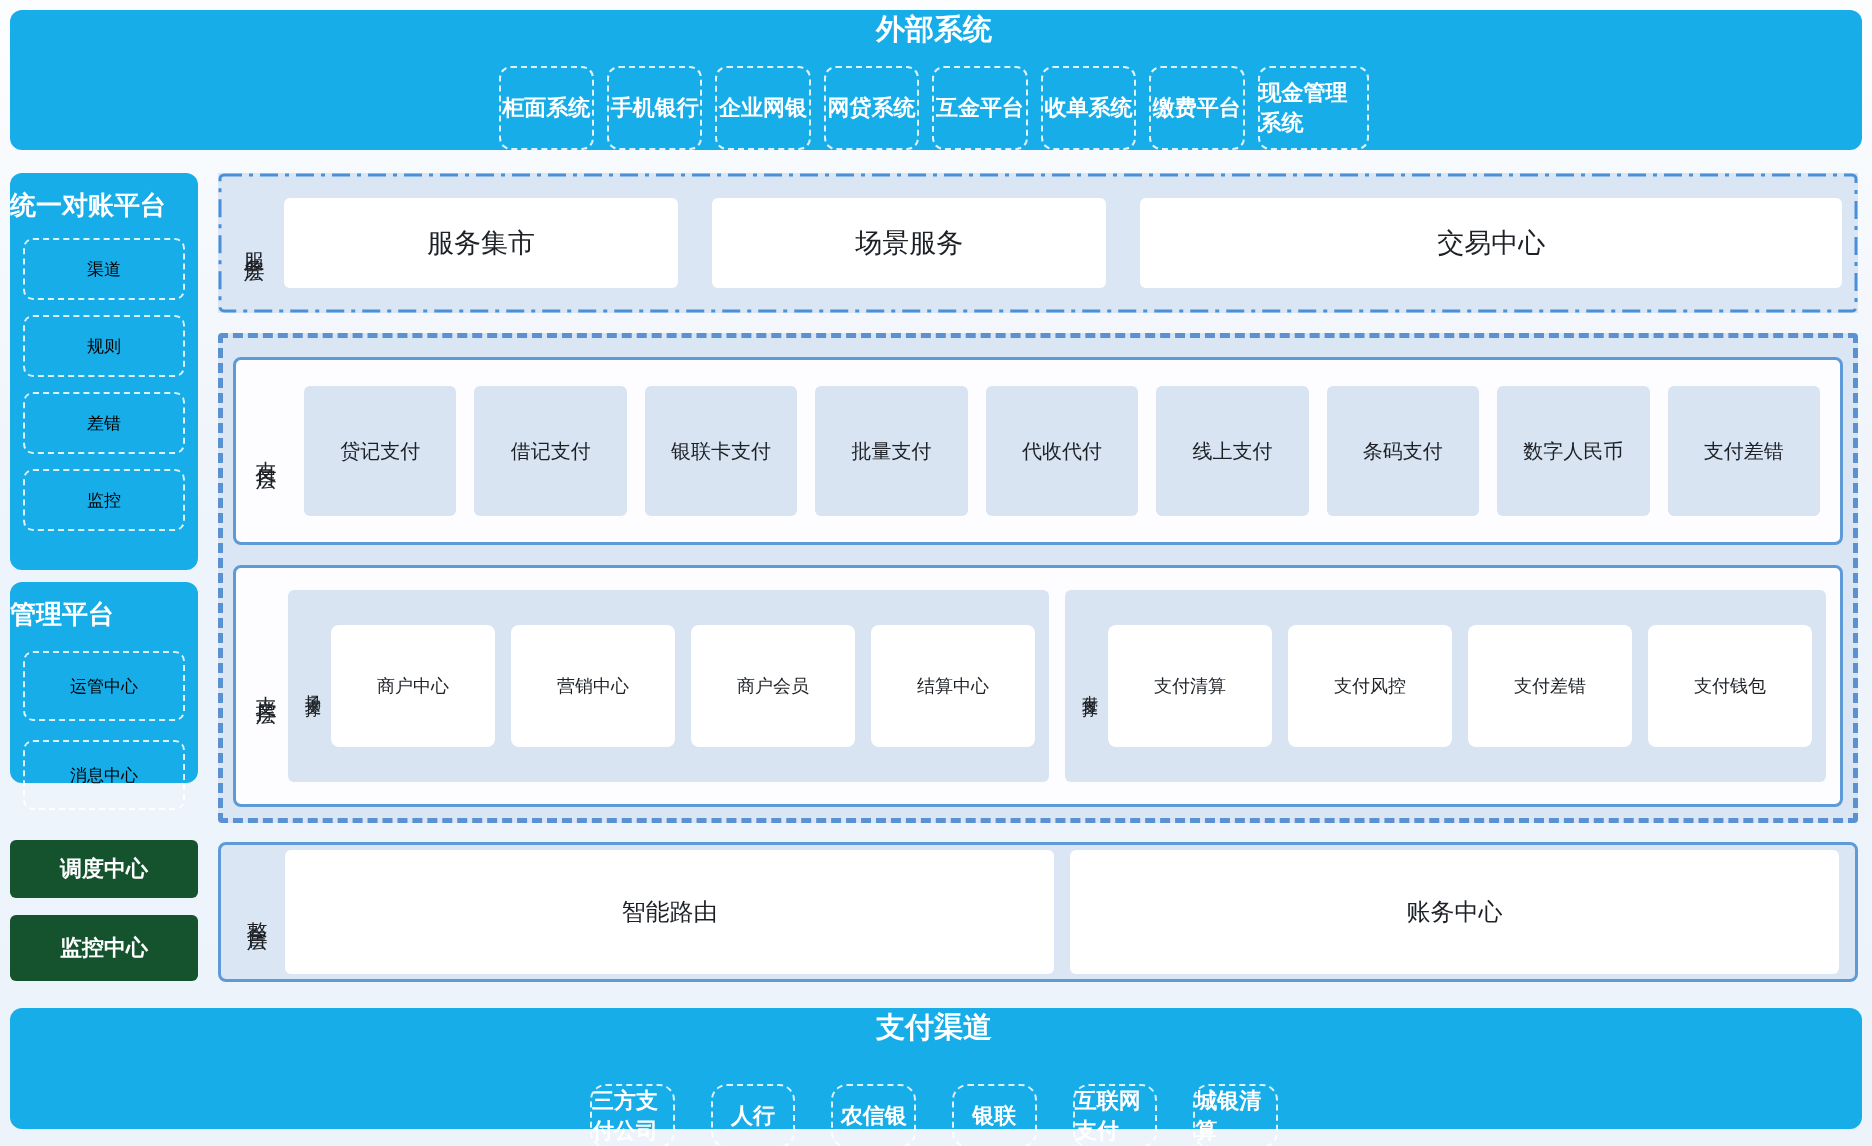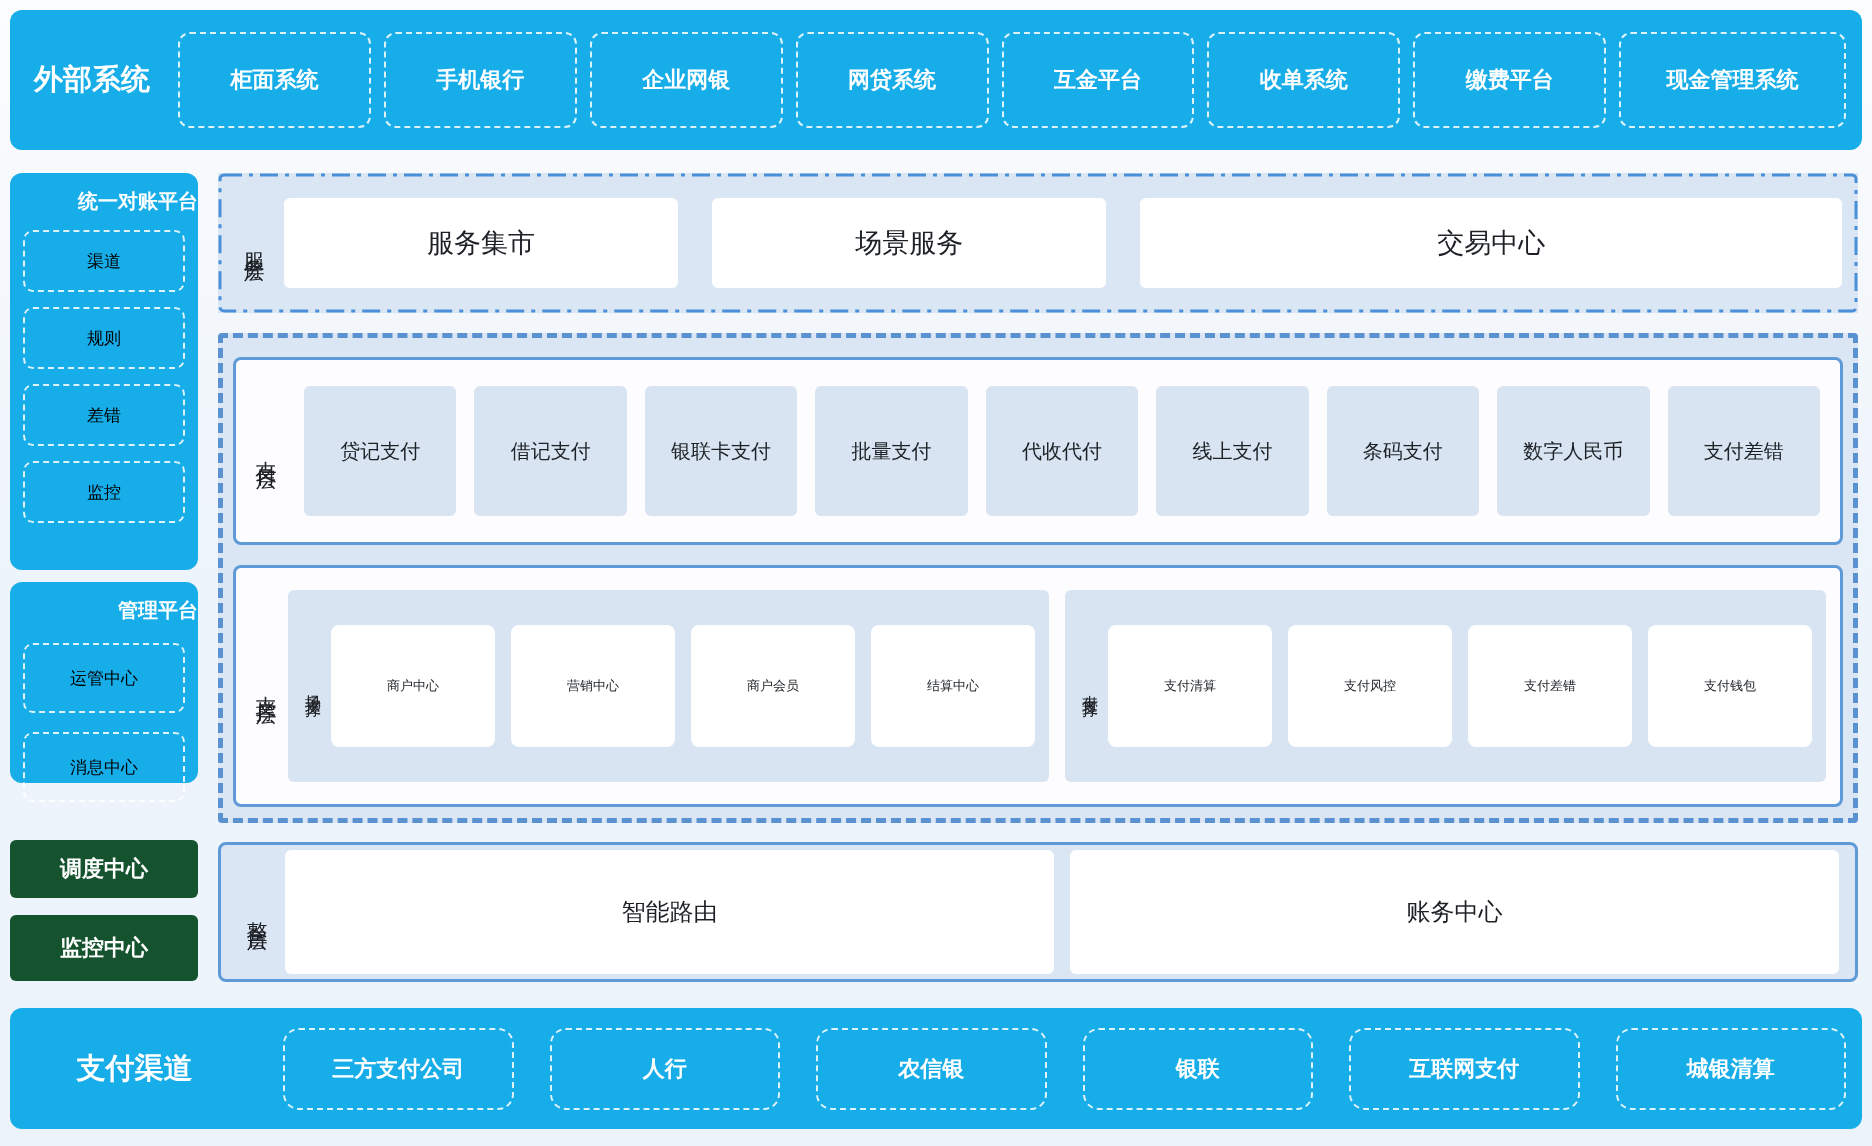--- a/index.html
+++ b/index.html
@@ -5,21 +5,21 @@
   html,body{margin:0;padding:0;}
   body{
     width:1872px;height:1146px;position:relative;overflow:hidden;
     font-family:"Liberation Sans","DejaVu Sans",sans-serif;
     background:linear-gradient(180deg,#fcfdfe 0%,#eef4fb 45%,#ecf3fa 100%);
     color:#1d2126;
   }
   
   .bar{
     position:absolute;left:10px;width:1852px;background:#16ade9;border-radius:12px;
-    display:flex;align-items:center;box-sizing:border-box;padding:0 16px 0 12px;
+    display:flex;align-items:center;box-sizing:border-box;padding:0 16px 0 12px;flex-direction:column;
   }
   #topbar{top:10px;height:140px;gap:16px;}
   #bottombar{top:1008px;height:121px;gap:36px;}
   .bar-label{flex-shrink:0;color:#fff;font-weight:bold;font-size:29px;text-align:center;}
   #topbar .bar-label{width:140px;}
   #bottombar .bar-label{width:225px;}
   .bar-items{flex:1;display:flex;align-items:center;}
   #topbar .bar-items{gap:13px;height:96px;}
   #bottombar .bar-items{gap:36px;height:82px;}
   .dash-box{
@@ -29,21 +29,21 @@
   }
   #bottombar .dash-box{border-radius:16px;}
   #topbar .dash-box.wide{flex:1.18;}
   
   .side-panel{
     position:absolute;left:10px;width:188px;background:#16ade9;border-radius:12px;
     box-sizing:border-box;
   }
   #panel-recon{top:173px;height:397px;}
   #panel-mgmt{top:582px;height:201px;}
-  .side-title{padding-top:15px;text-align:right;color:#fff;font-weight:bold;font-size:20px;}
+  .side-title{padding-top:15px;text-align:left;color:#fff;font-weight:bold;font-size:26px;}
   .side-dash{
     margin:15px 13px 0;height:62px;border:2px dashed rgba(255,255,255,.85);border-radius:10px;
     display:flex;align-items:center;justify-content:center;color:#000000;font-size:17px;
     box-sizing:border-box;
   }
   #panel-recon .side-dash:first-of-type{margin-top:40px;}
   #panel-mgmt .side-dash{height:70px;margin-top:19px;}
   #panel-mgmt .side-dash:first-of-type{margin-top:21px;}
   .side-solid{
     position:absolute;left:10px;width:188px;background:#14532d;border-radius:6px;
@@ -92,21 +92,21 @@
   #support-layer .groups{flex:1;display:flex;gap:16px;height:192px;}
   .group{
     flex:1;background:#d8e4f2;border-radius:6px;display:flex;align-items:center;
     padding:0 14px;box-sizing:border-box;gap:8px;
   }
   .g-label{
     writing-mode:vertical-lr;text-orientation:upright;font-size:16px;letter-spacing:2px;
     color:#1d2126;flex-shrink:0;
   }
   .g-items{flex:1;display:flex;gap:16px;height:122px;}
-  .group .white-box{flex:1;border-radius:8px;font-size:13px;}
+  .group .white-box{flex:1;border-radius:8px;font-size:18px;}
   #integration-layer{
     position:absolute;left:218px;top:842px;width:1640px;height:140px;
     background:#dbe6f4;border:3px solid #5e9ad6;border-radius:8px;box-sizing:border-box;
     display:flex;align-items:center;padding:0 16px 0 22px;gap:14px;
   }
   #integration-layer .layer-items{flex:1;display:flex;gap:16px;height:124px;}
   #integration-layer .white-box{flex:1;font-size:24px;}
 </style>
 </head>
 <body>

